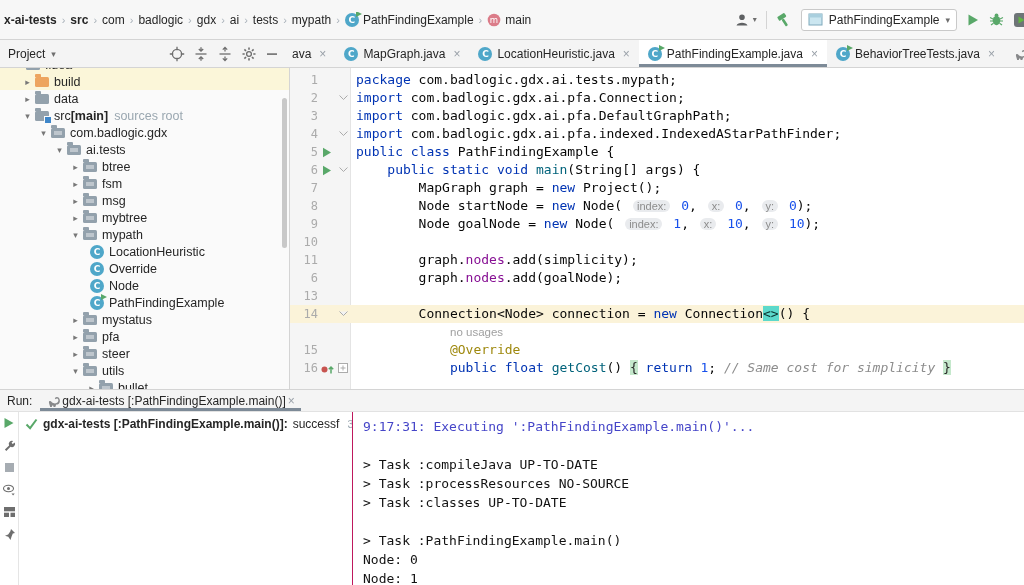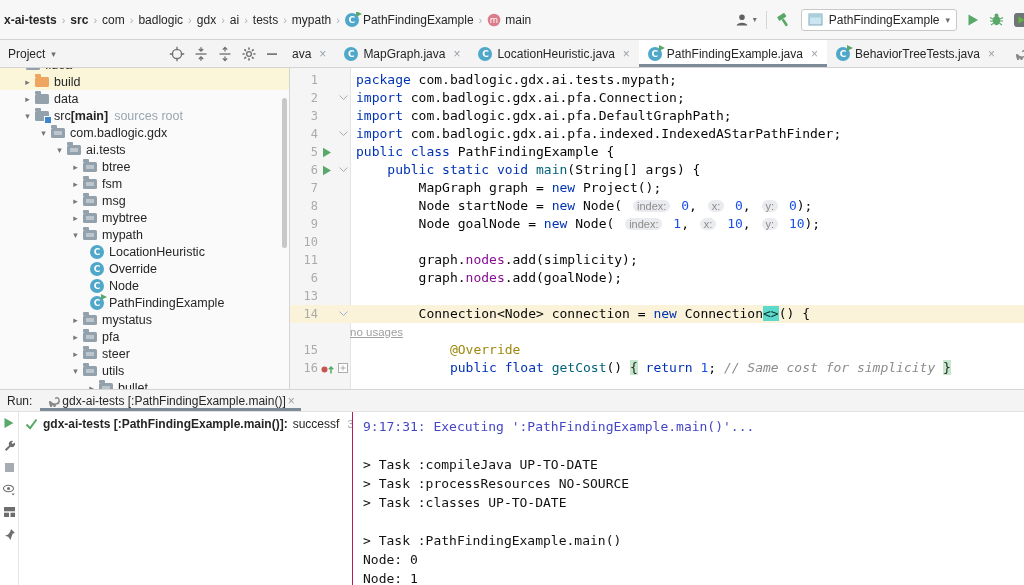--- a/index.html
+++ b/index.html
@@ -78,21 +78,21 @@
   .seg.fn { color:#00627A; }
   .seg.num { color:#1750EB; }
   .seg.fld { color:#871094; }
   .seg.cm { color:#8C8C8C; font-style:italic; }
   .seg.ann { color:#9E880D; }
   .seg.hint { background:#E9EBEE; color:#8C8C8C; border-radius:7px; padding:0 4px; margin:0 3px;
               font:11px "Liberation Sans",sans-serif; }
   .seg.hlteal { background:#5CD9CB; color:#08302B; }
   .seg.hlgrn { background:#C5E8CC; }
   .inlay-line { height:18px; line-height:18px; display:flex; }
-  .inlay-text { color:#A0A0A0; font:11.5px "Liberation Sans",sans-serif; display:flex; align-items:center;text-decoration:underline; }
+  .inlay-text { color:#A0A0A0; font:11.5px "Liberation Sans",sans-serif; padding-left:100px; display:flex; align-items:center; }
 
   
   .runpanel { height:207px; border-top:1px solid #D4D4D4; display:flex; flex-direction:column; background:#fff; }
   .runtabs { height:22px; flex:none; background:#F4F4F4; border-bottom:1px solid #E2E2E2;
              display:flex; align-items:center; padding-left:7px; gap:8px; }
   .runtab { height:100%; display:flex; align-items:center; padding:0 6px; position:relative; }
   .runtab::after { content:""; position:absolute; left:0; right:0; bottom:0; height:3px; background:#7D8A97; }
   .runtab .close { color:#99A0A8; font-size:12px; margin-left:2px; }
   .runbody { flex:1; display:flex; min-height:0; }
   .runtools { width:19px; flex:none; border-right:1px solid #E5E5E5; display:flex; flex-direction:column;

